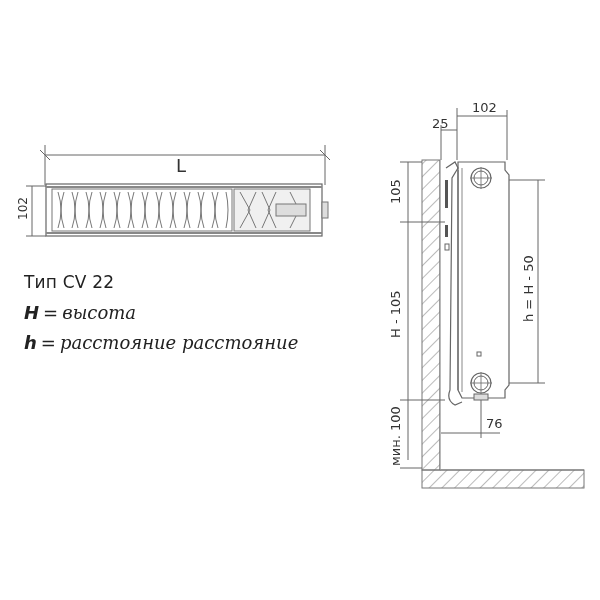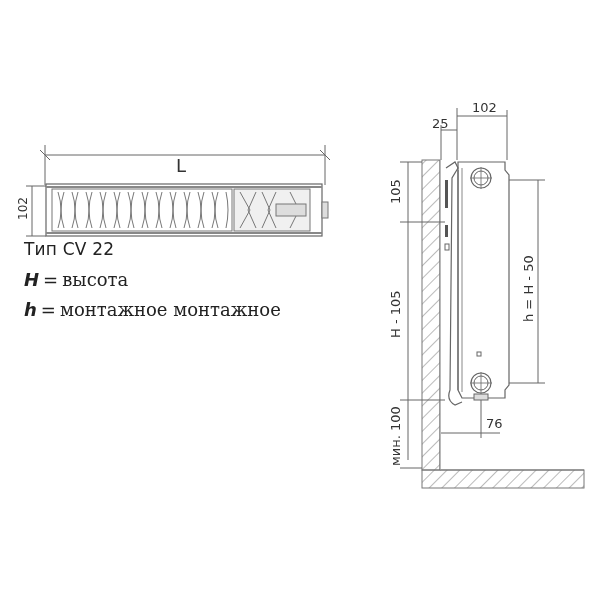--- a/index.html
+++ b/index.html
@@ -1,23 +1,23 @@
 <!DOCTYPE html>
 <html><head>
 <meta charset="utf-8">
 <style>
   html, body { margin:0; padding:0; background:#ffffff; }
   body { width:600px; height:600px; position:relative; overflow:hidden; font-family:"DejaVu Sans", sans-serif; color:#222; }
   svg { position:absolute; left:0; top:0; }
-  .legend { position:absolute; left:24px; top:239px; }
+  .legend { position:absolute; left:24px; top:272px; }
   .legend .title { font-size:17px; color:#222; margin-bottom:6px; letter-spacing:0.2px; }
   .legend .row { font-size:18px; line-height:30px; color:#222; white-space:nowrap; }
   .legend .sym { font-weight:bold; font-style:italic; }
   .legend .eq { font-style:normal; margin:0 4px; }
-  .legend .desc { font-family:"DejaVu Serif", serif; }
+  .legend .desc { font-style:italic; font-family:"DejaVu Serif", serif; }
   .dim { font-size:15px; fill:#333; font-family:"DejaVu Sans", sans-serif; }
 </style>
 </head>
 <body>
 
 <svg width="600" height="600" viewBox="0 0 600 600">
   <defs>
     <pattern id="hatch" patternUnits="userSpaceOnUse" width="9" height="9" patternTransform="rotate(45)">
       <line x1="0" y1="0" x2="0" y2="9" stroke="#777" stroke-width="1"></line>
     </pattern>
@@ -124,15 +124,15 @@
     <text x="486" y="428" class="dim" style="font-size:13px">76</text>
   </g>
 </svg>
 
 <div class="legend">
   <div class="title">Тип CV 22</div>
   <div class="row">
     <span class="sym">H</span><span class="eq">=</span><span class="desc">высота</span>
   </div>
   <div class="row">
-    <span class="sym">h</span><span class="eq">=</span><span class="desc">монтажное монтажное</span>
+    <span class="sym">h</span><span class="eq">=</span><span class="desc">расстояние расстояние</span>
   </div>
 </div>
 
 </body></html>

